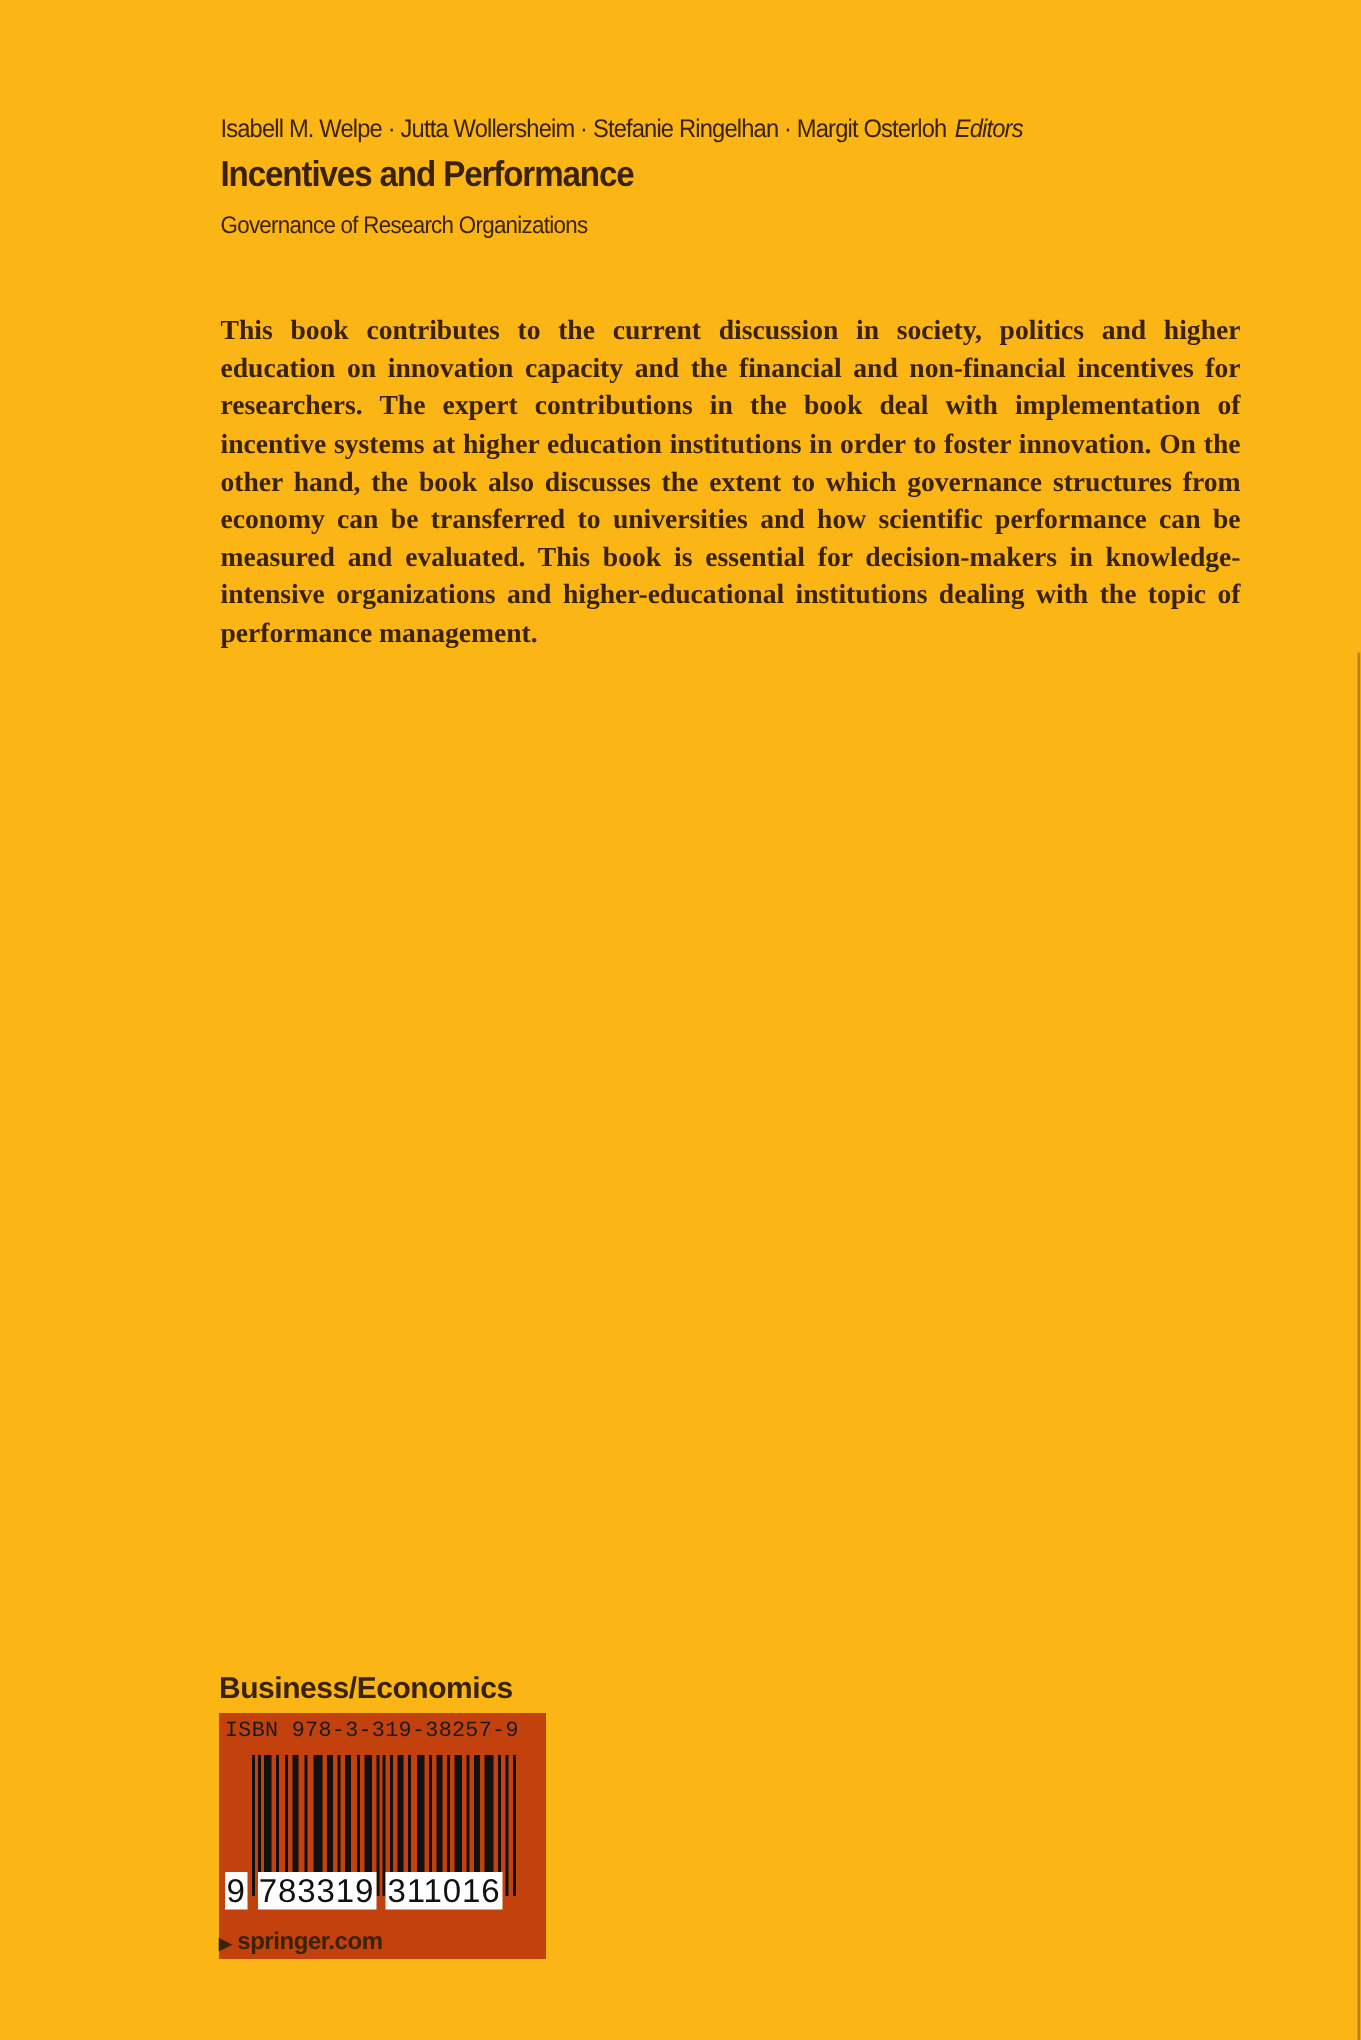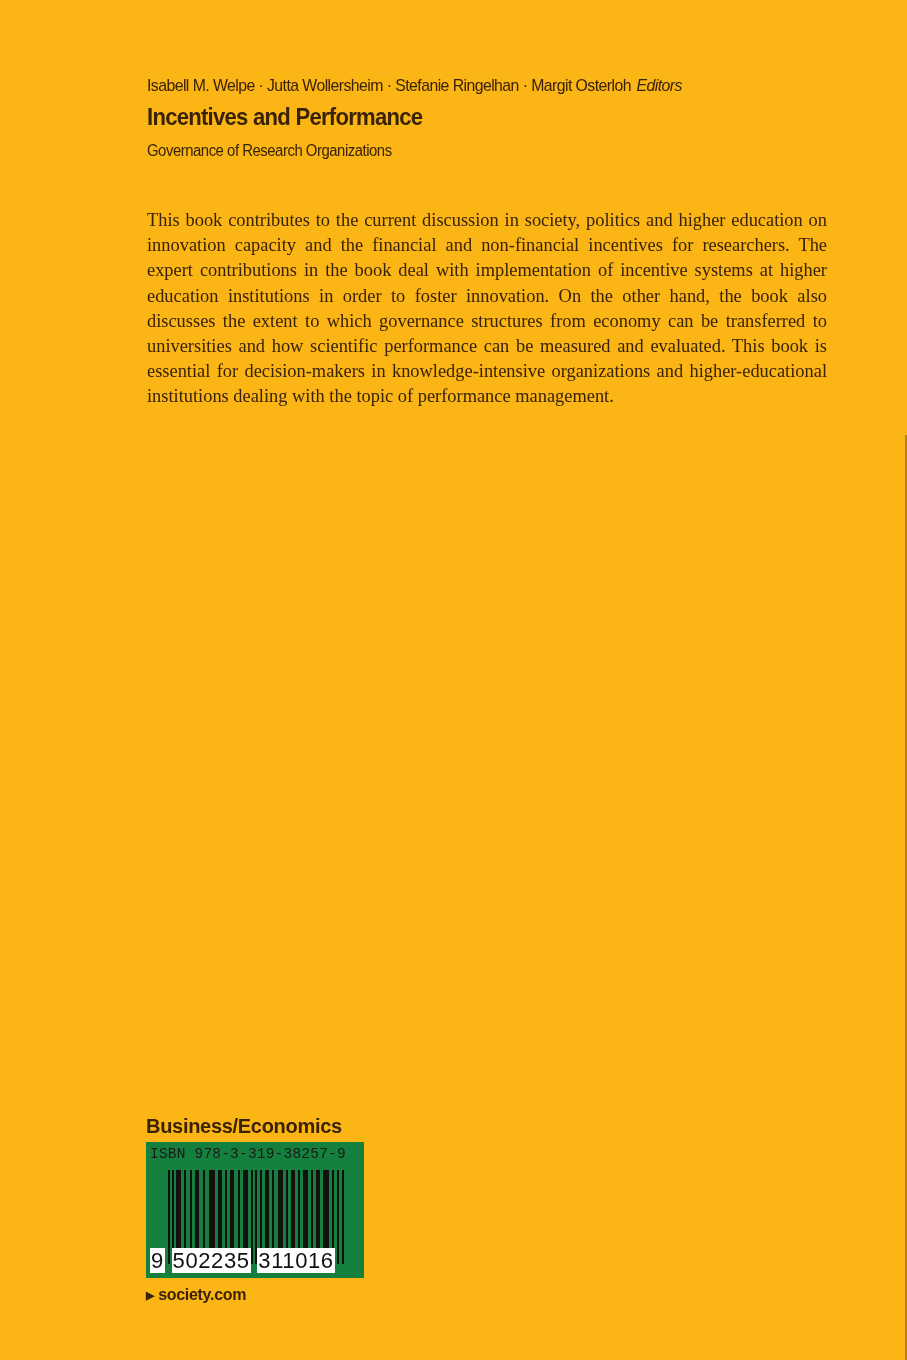--- a/index.html
+++ b/index.html
@@ -66,38 +66,39 @@
     .blurb {
       position: absolute;
       left: 147px;
       top: 208px;
       width: 680px;
       font-family: "Liberation Serif", serif;
       font-size: 18.4px;
       line-height: 25.2px;
       text-align: justify;
       color: #3a2206;
+      font-weight: bold;
     }
     .category {
       position: absolute;
       left: 146px;
       top: 1115px;
       font-family: "Liberation Sans", sans-serif;
       font-weight: bold;
       font-size: 20px;
       letter-spacing: -0.3px;
       color: #3a2206;
     }
     .barcode-box {
       position: absolute;
       left: 146px;
       top: 1142px;
       width: 218px;
-      height: 136px;
-      background: #15803d;
+      height: 164px;
+      background: #c2410c;
     }
     .isbn-text {
       position: absolute;
       left: 4px;
       top: 4px;
       font-family: "Liberation Mono", monospace;
       font-size: 14.5px;
       color: #1a1a1a;
       white-space: nowrap;
       letter-spacing: 0.2px;
@@ -185,20 +186,20 @@
       <rect x="135" y="0" width="5" height="86"></rect>
       <rect x="143" y="0" width="2" height="86"></rect>
       <rect x="148" y="0" width="4" height="86"></rect>
       <rect x="155" y="0" width="6" height="86"></rect>
       <rect x="164" y="0" width="2" height="86"></rect>
       <rect x="169" y="0" width="2" height="94"></rect>
       <rect x="174" y="0" width="2" height="94"></rect>
     </g>
   </svg>
   <div class="barcode-digits">
-    <span>9</span>&nbsp;<span>502235</span>&nbsp;<span>311016</span>
+    <span>9</span>&nbsp;<span>783319</span>&nbsp;<span>311016</span>
   </div>
 </div>
 
 <div class="springer">
   <span class="arrow">▶</span>
-  <span>society.com</span>
+  <span>springer.com</span>
 </div>
 
 </body></html>

